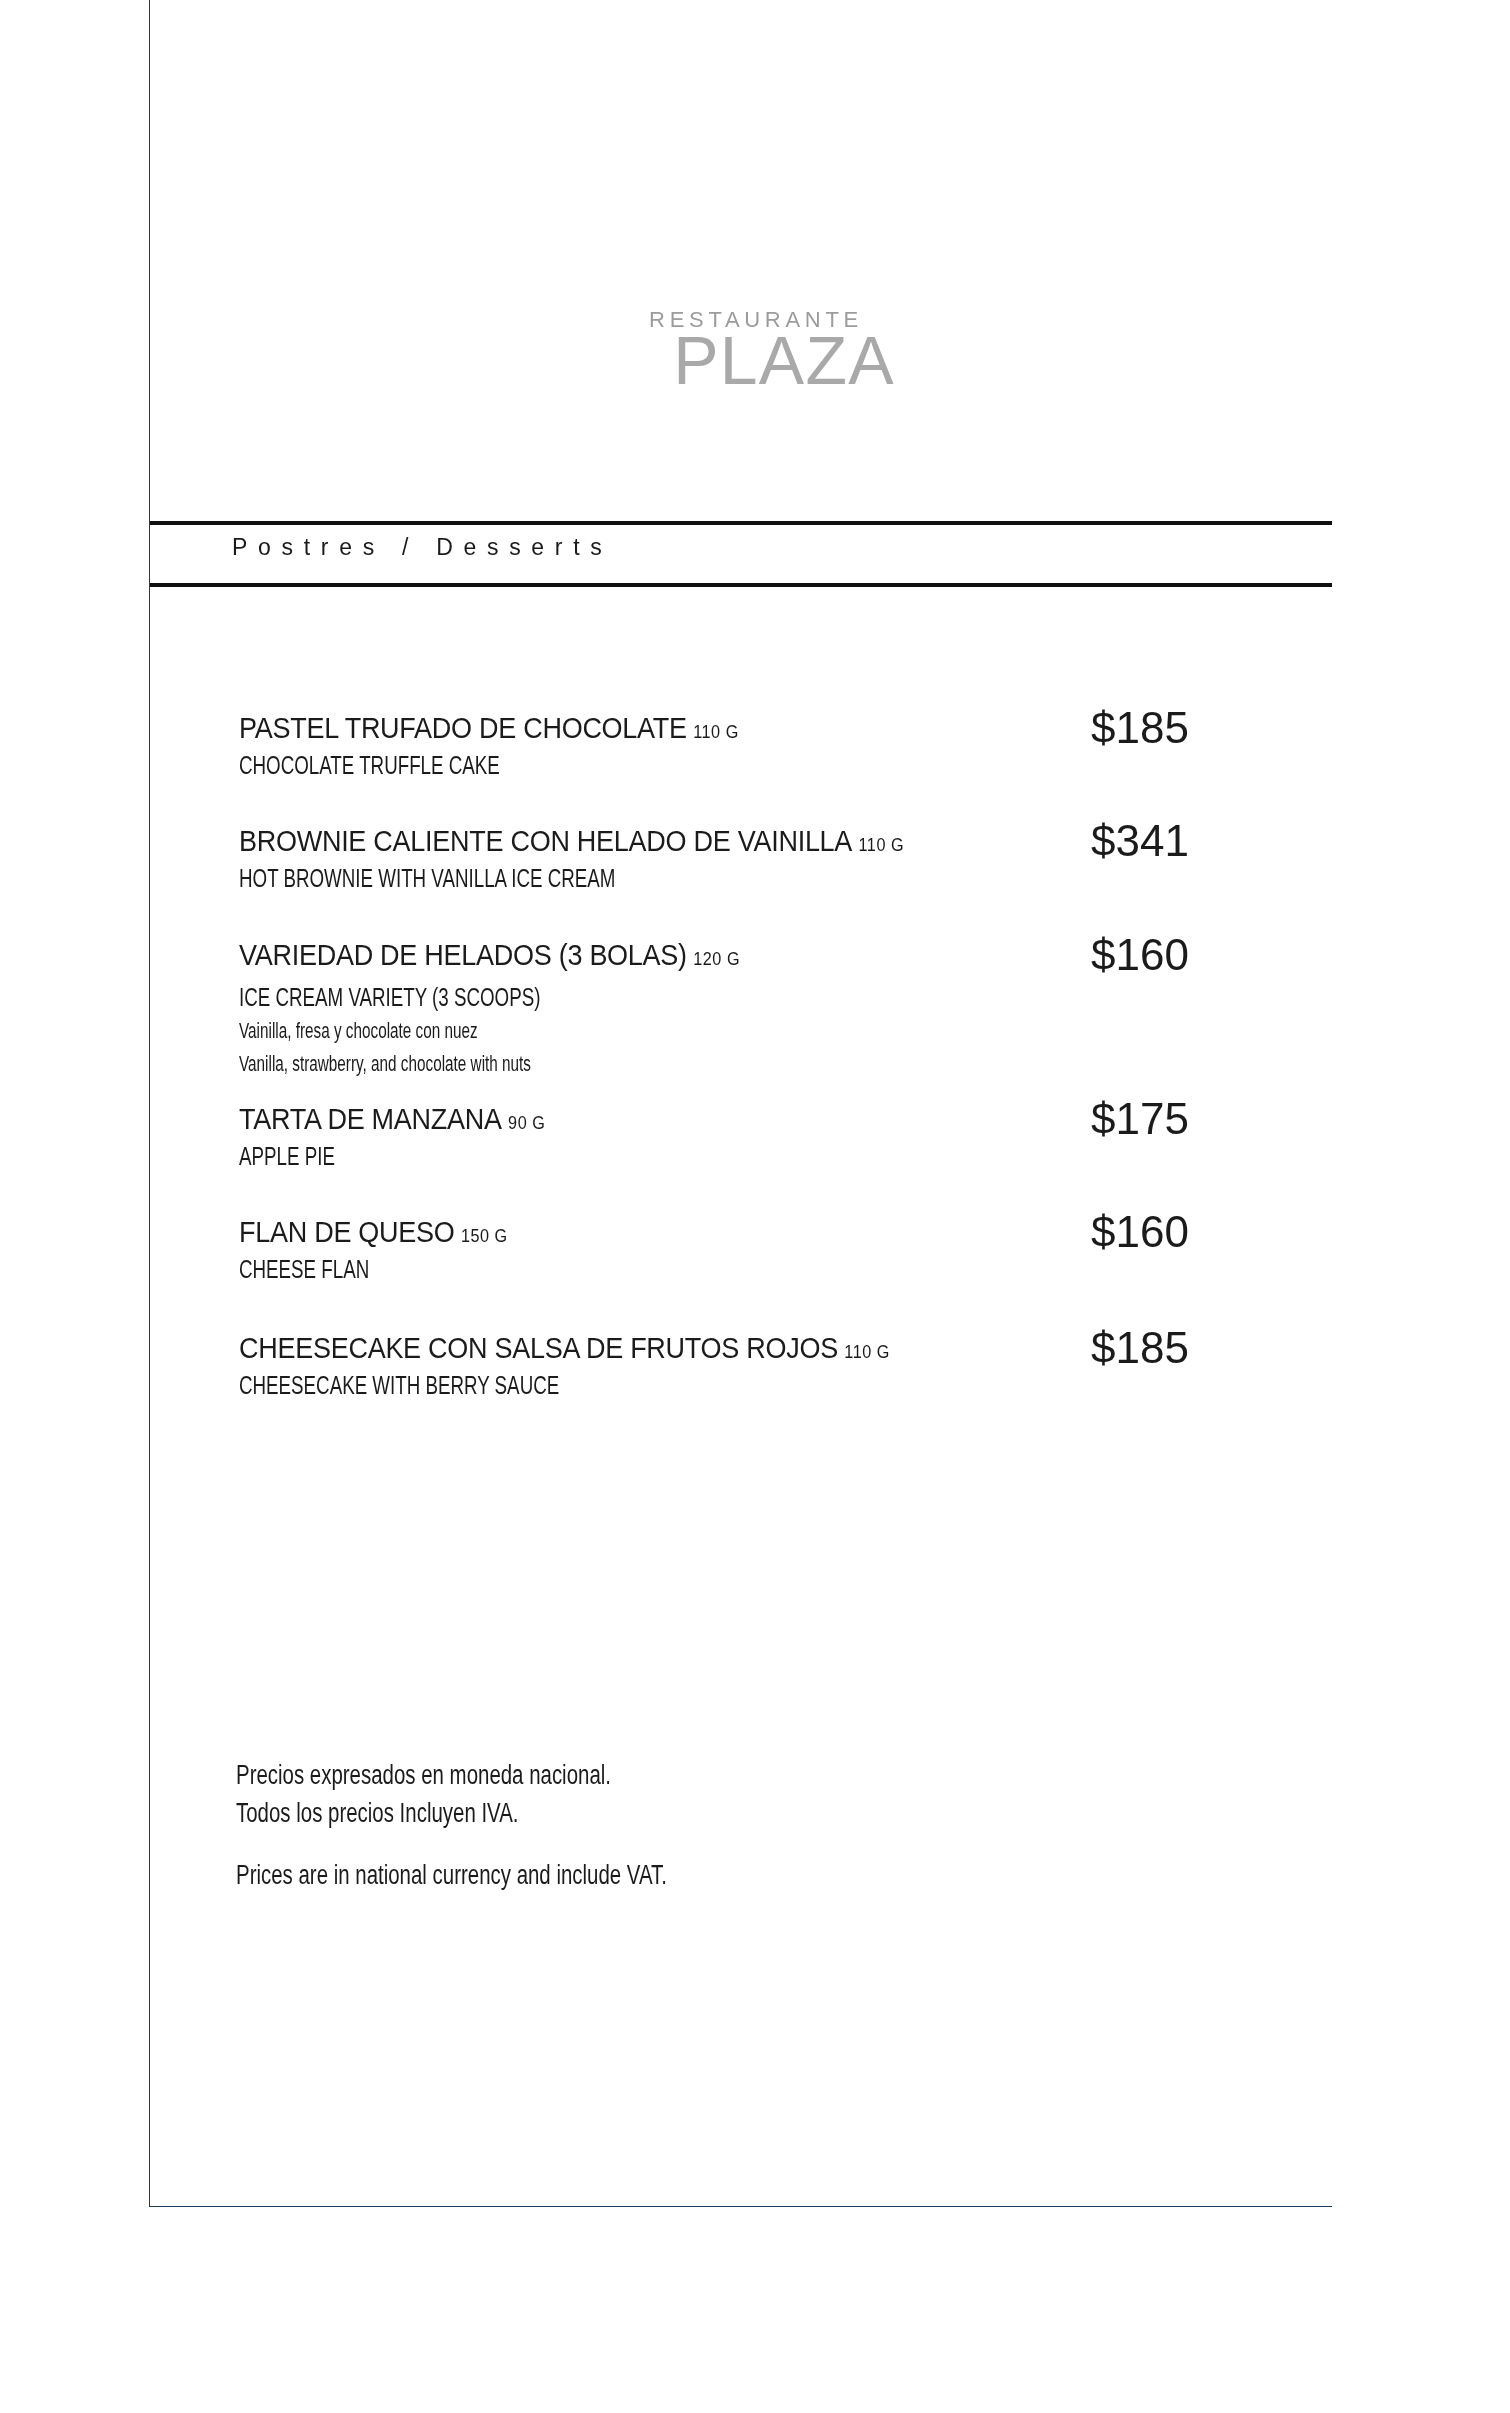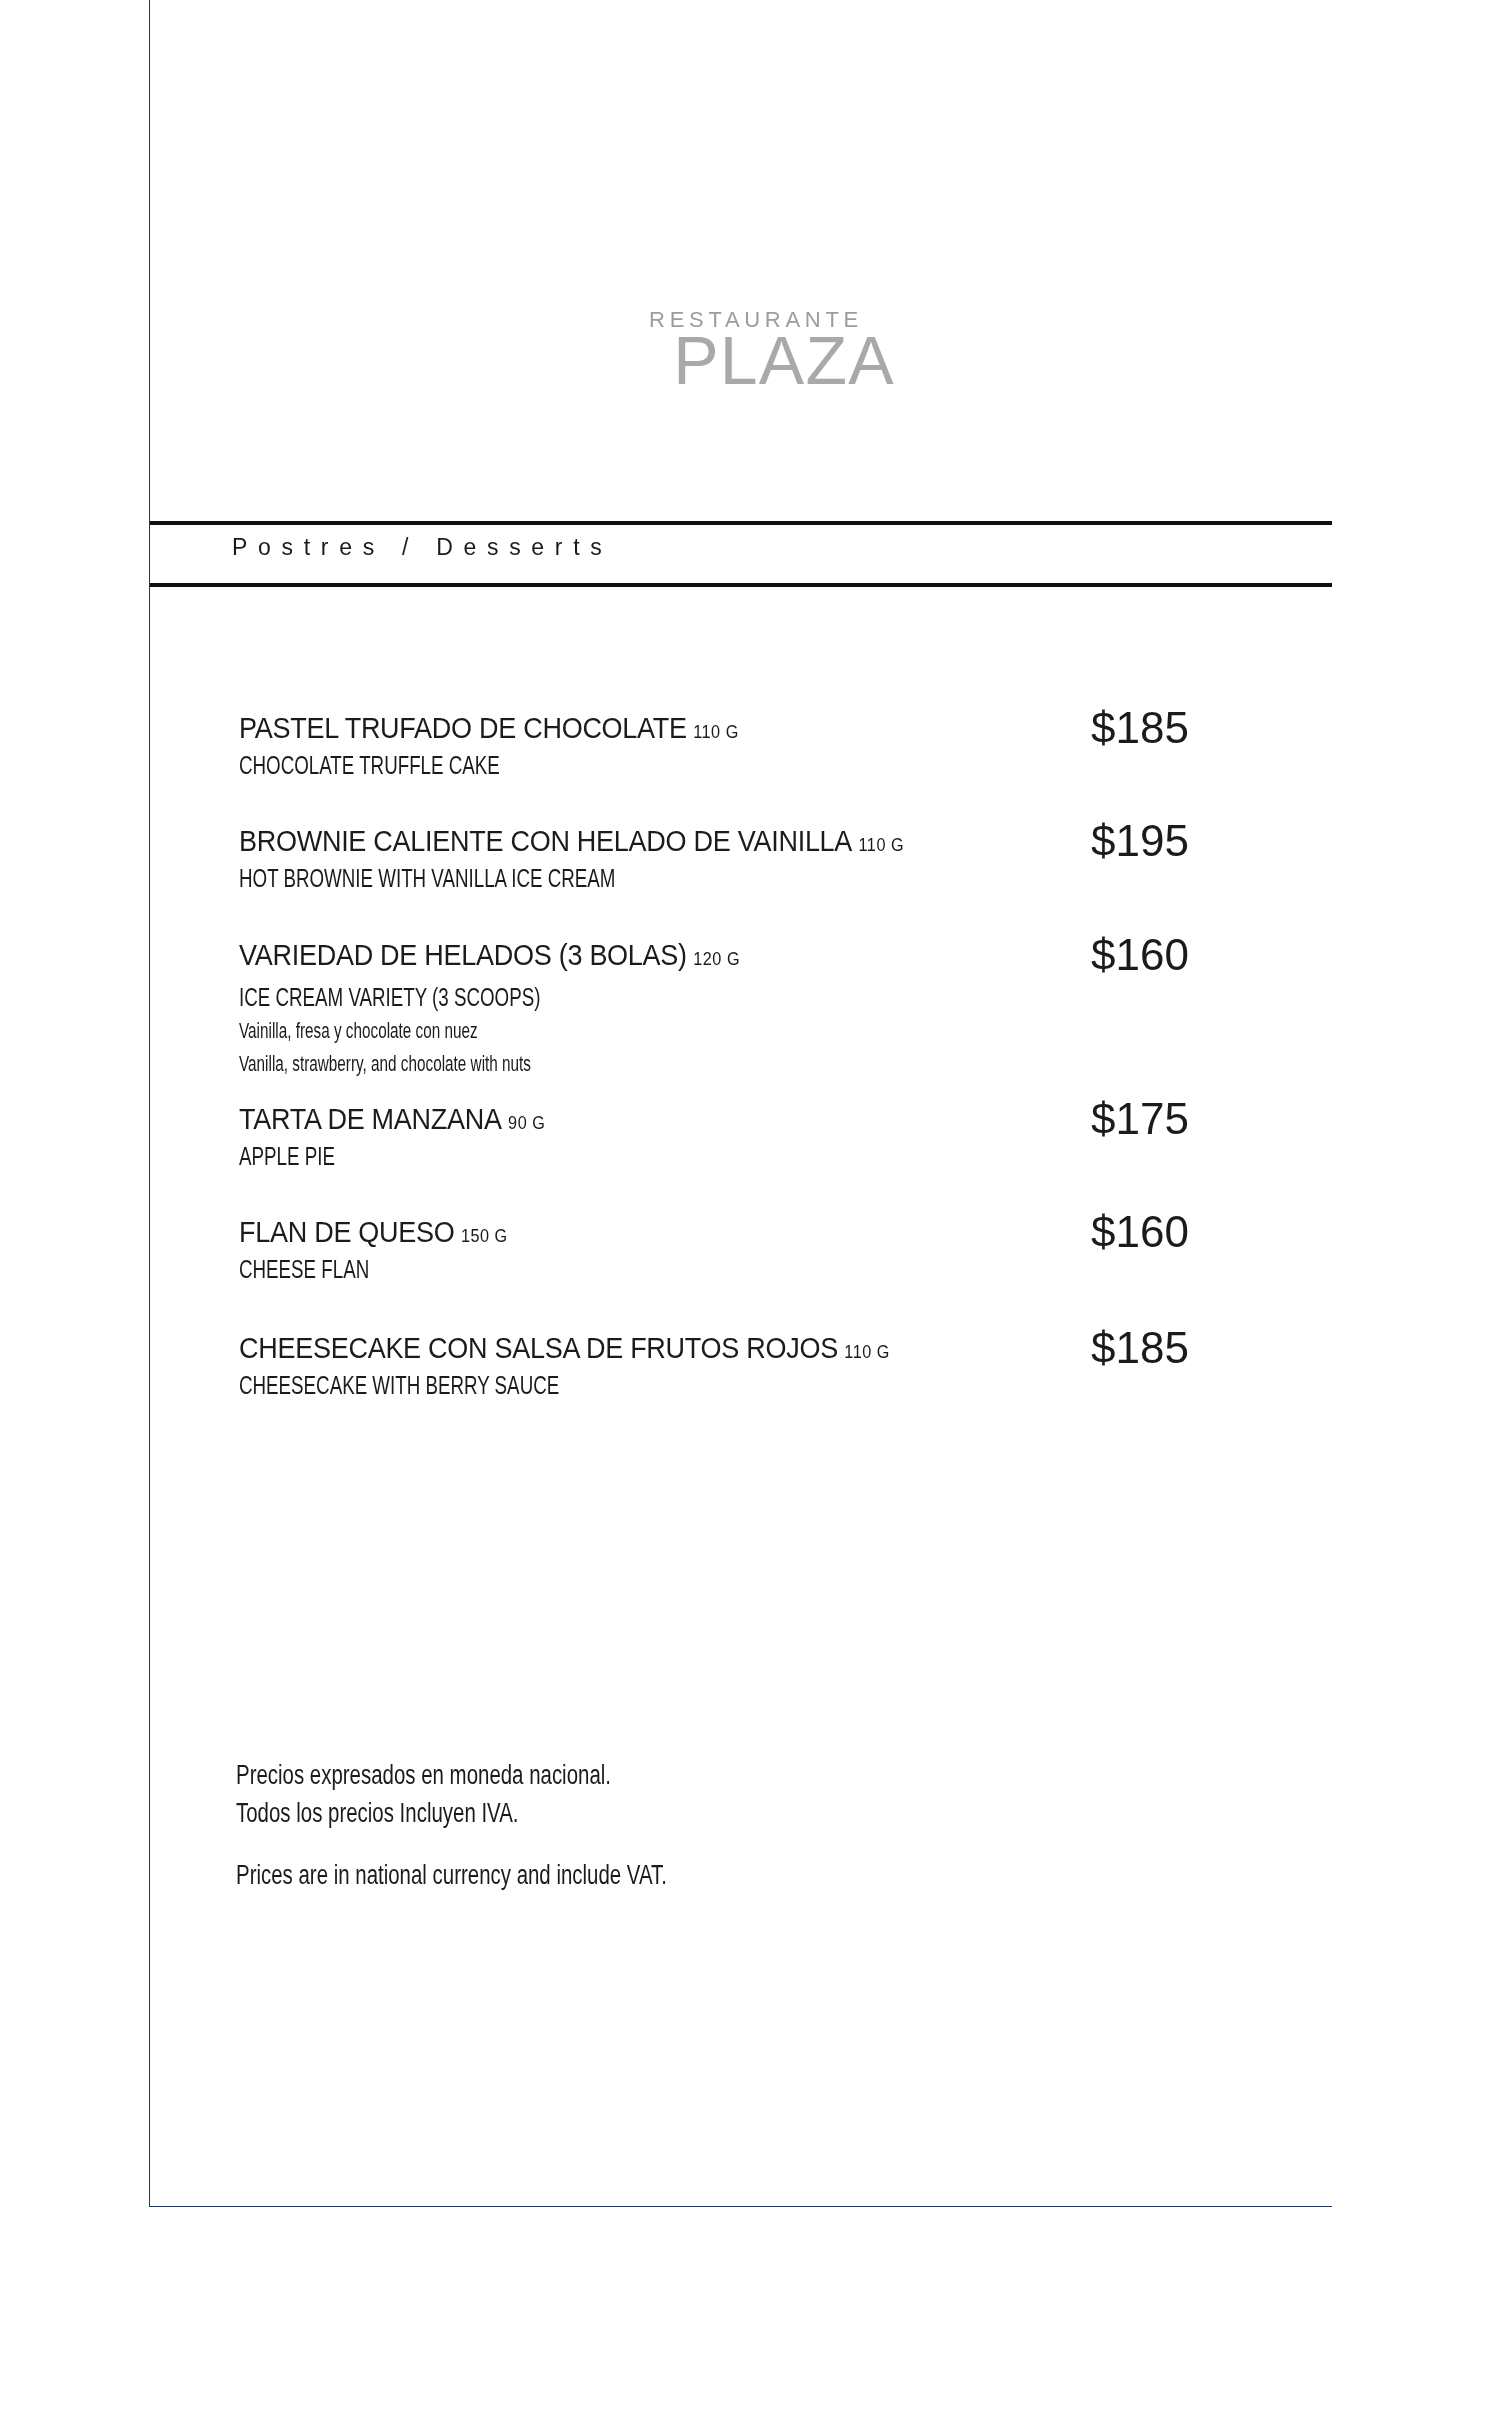--- a/index.html
+++ b/index.html
@@ -68,21 +68,21 @@
       <span class="iprice">$185</span>
     </div>
     <span class="isub">CHOCOLATE TRUFFLE CAKE</span>
   </div>
 
   <div class="item" style="top:808px">
     <div class="row1">
       <span class="namewrap">
         <span>BROWNIE CALIENTE CON HELADO DE VAINILLA</span><span class="iportion">110 G</span>
       </span>
-      <span class="iprice">$195</span>
+      <span class="iprice">$341</span>
     </div>
     <span class="isub">HOT BROWNIE WITH VANILLA ICE CREAM</span>
   </div>
 
   <div class="item" style="top:922px">
     <div class="row1">
       <span class="namewrap">
         <span>VARIEDAD DE HELADOS (3 BOLAS)</span><span class="iportion">120 G</span>
       </span>
       <span class="iprice">$160</span>

